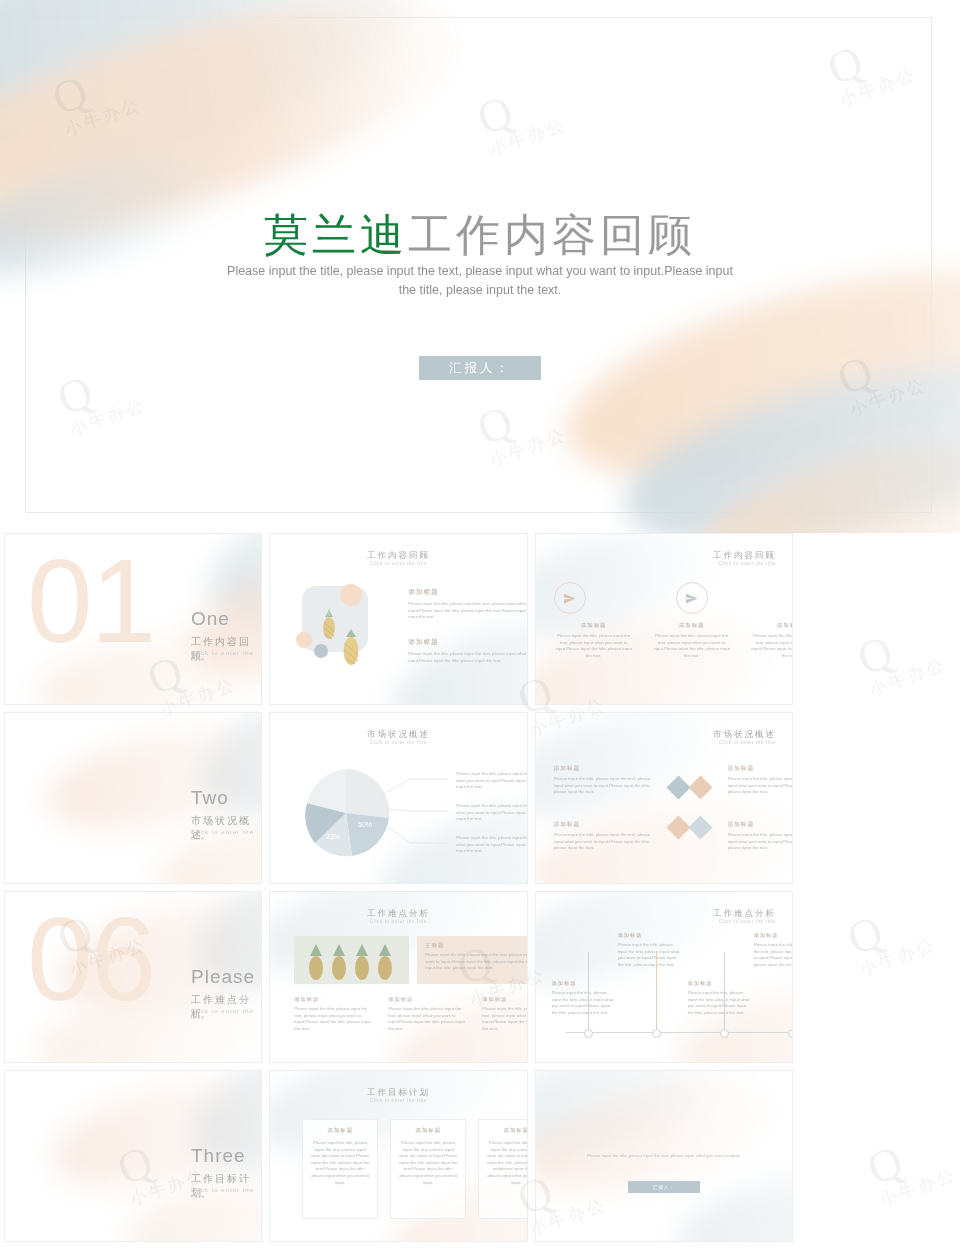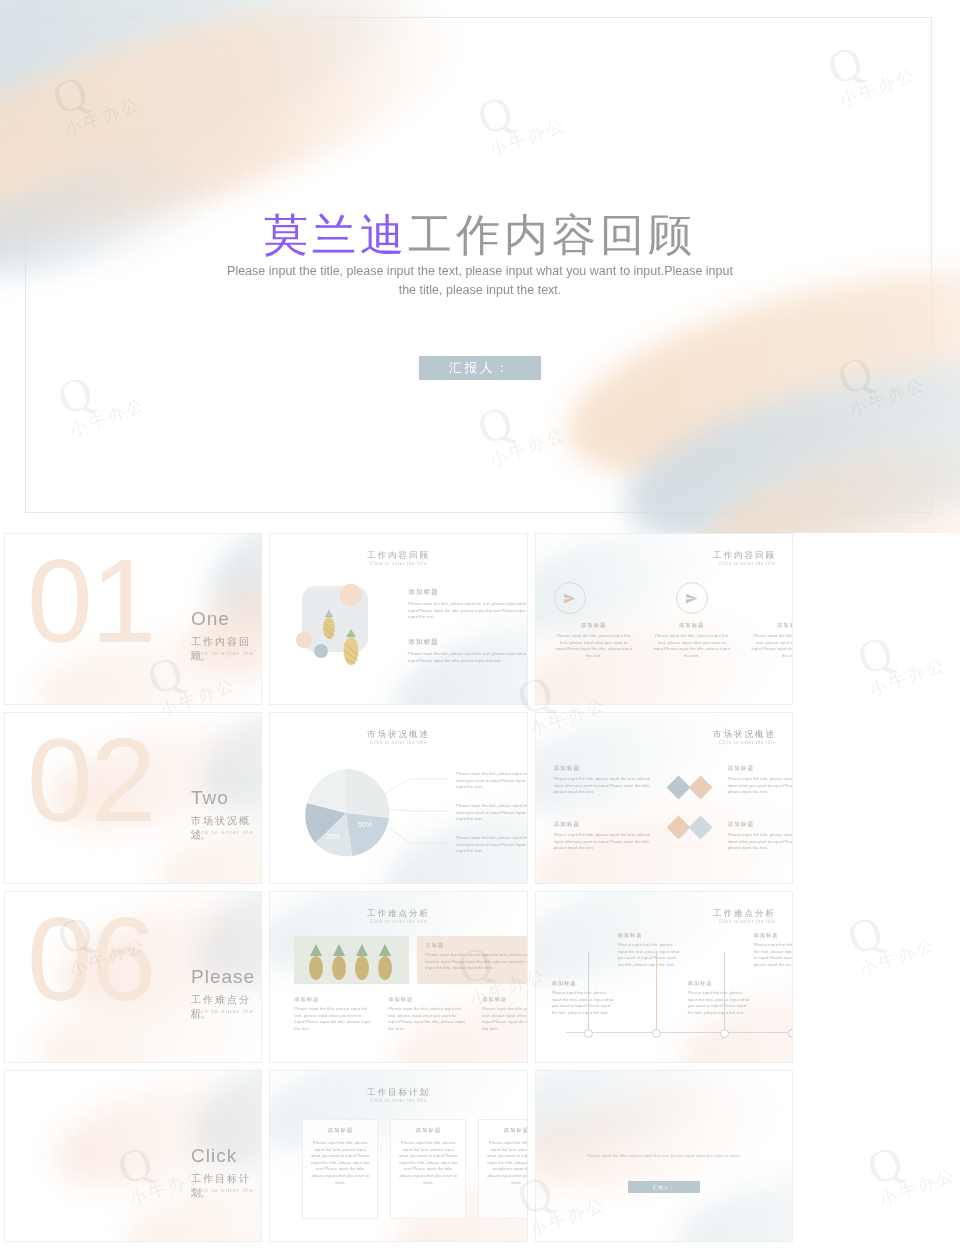--- a/index.html
+++ b/index.html
@@ -11,21 +11,21 @@
       font-size:46px;white-space:nowrap;transform:rotate(-20deg);letter-spacing:2px;}
   .wm small{font-size:17px;letter-spacing:3px;display:block;text-align:center;margin-top:-6px;}
 
   
   .hero{position:relative;width:960px;height:533px;overflow:hidden;background:#fff;}
   .hero-border{position:absolute;left:25px;top:17px;right:28px;bottom:20px;border:1px solid #e9e9e9;}
   .brush{position:absolute;border-radius:50%;filter:blur(14px);opacity:.85;}
 
   .hero-title{position:absolute;left:0;right:0;top:206px;text-align:center;
       font-family:"DejaVu Sans",sans-serif;font-size:44px;letter-spacing:4px;color:#9a9a9a;font-weight:500;}
-  .hero-title .t1{color:#8b5cf6;margin-top:24px;}
+  .hero-title .t1{color:#15803d;margin-top:24px;}
   .hero-sub{position:absolute;left:50%;transform:translateX(-50%);top:262px;width:520px;text-align:center;
       font-size:12.5px;line-height:19px;color:#8f8f8f;}
   .reporter{position:absolute;left:50%;transform:translateX(-50%);top:356px;width:122px;height:24px;
       background:#b9c7cf;color:#fff;font-size:12.5px;letter-spacing:3px;display:flex;align-items:center;justify-content:center;}
 
   
   .grid{position:relative;width:797px;padding:0 0 10px 0;}
   .row{display:flex;gap:7px;padding:0 4px 7px 4px;}
   .card{background:#fff;border:1px solid #eeeeee;position:relative;overflow:hidden;}
   .c-sec{width:313px;height:170px;}
@@ -167,21 +167,20 @@
       </div>
     </div>
   </div>
 
   <div class="row">
 
     <div class="card c-sec">
       <div class="brush" style="left:190px;top:-20px;width:240px;height:110px;background:linear-gradient(100deg,#cfdbe1,rgba(255,255,255,0));transform:rotate(-20deg);opacity:.6;"></div>
       <div class="brush" style="left:40px;top:20px;width:250px;height:90px;background:linear-gradient(100deg,#f6ded0,rgba(255,255,255,0));transform:rotate(-12deg);opacity:.65;"></div>
       <div class="brush" style="left:150px;top:110px;width:220px;height:80px;background:linear-gradient(100deg,#f7e4d6,rgba(255,255,255,0));transform:rotate(-10deg);opacity:.6;"></div>
-      <div class="bignum">02</div>
       <div class="sec-en">Two</div>
       <div class="sec-cn">市场状况概述</div>
       <div class="sec-sub">Click to enter the title</div>
     </div>
 
     <div class="card c-mid">
       <div class="brush" style="left:110px;top:95px;width:260px;height:110px;background:linear-gradient(100deg,#cfdbe1,rgba(255,255,255,0));transform:rotate(-14deg);opacity:.5;"></div>
       <div class="s-title" style="top:16px;">市场状况概述</div>
       <div class="s-title2" style="top:27px;">Click to enter the title</div>
 
@@ -332,21 +331,21 @@
       <div class="tl-dot" style="left:252px;top:137px;"></div>
     </div>
   </div>
 
   <div class="row">
 
     <div class="card c-sec">
       <div class="brush" style="left:180px;top:-25px;width:250px;height:110px;background:linear-gradient(100deg,#cfdbe1,rgba(255,255,255,0));transform:rotate(-20deg);opacity:.6;"></div>
       <div class="brush" style="left:45px;top:15px;width:250px;height:95px;background:linear-gradient(100deg,#f6ded0,rgba(255,255,255,0));transform:rotate(-13deg);opacity:.6;"></div>
       <div class="brush" style="left:120px;top:110px;width:240px;height:80px;background:linear-gradient(100deg,#f7e4d6,rgba(255,255,255,0));transform:rotate(-9deg);opacity:.55;"></div>
-      <div class="sec-en">Click</div>
+      <div class="sec-en">Three</div>
       <div class="sec-cn">工作目标计划</div>
       <div class="sec-sub">Click to enter the title</div>
     </div>
 
     <div class="card c-mid">
       <div class="brush" style="left:-20px;top:-25px;width:280px;height:95px;background:linear-gradient(100deg,#cfdbe1,rgba(255,255,255,0));transform:rotate(-15deg);opacity:.45;"></div>
       <div class="brush" style="left:120px;top:105px;width:260px;height:100px;background:linear-gradient(100deg,#f6ded0,rgba(255,255,255,0));transform:rotate(-11deg);opacity:.5;"></div>
       <div class="s-title" style="top:16px;">工作目标计划</div>
       <div class="s-title2" style="top:27px;">Click to enter the title</div>
 

